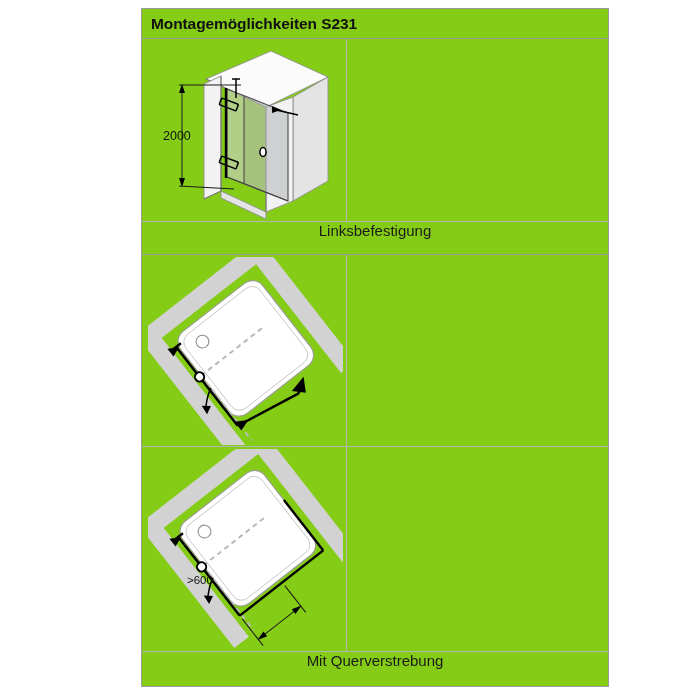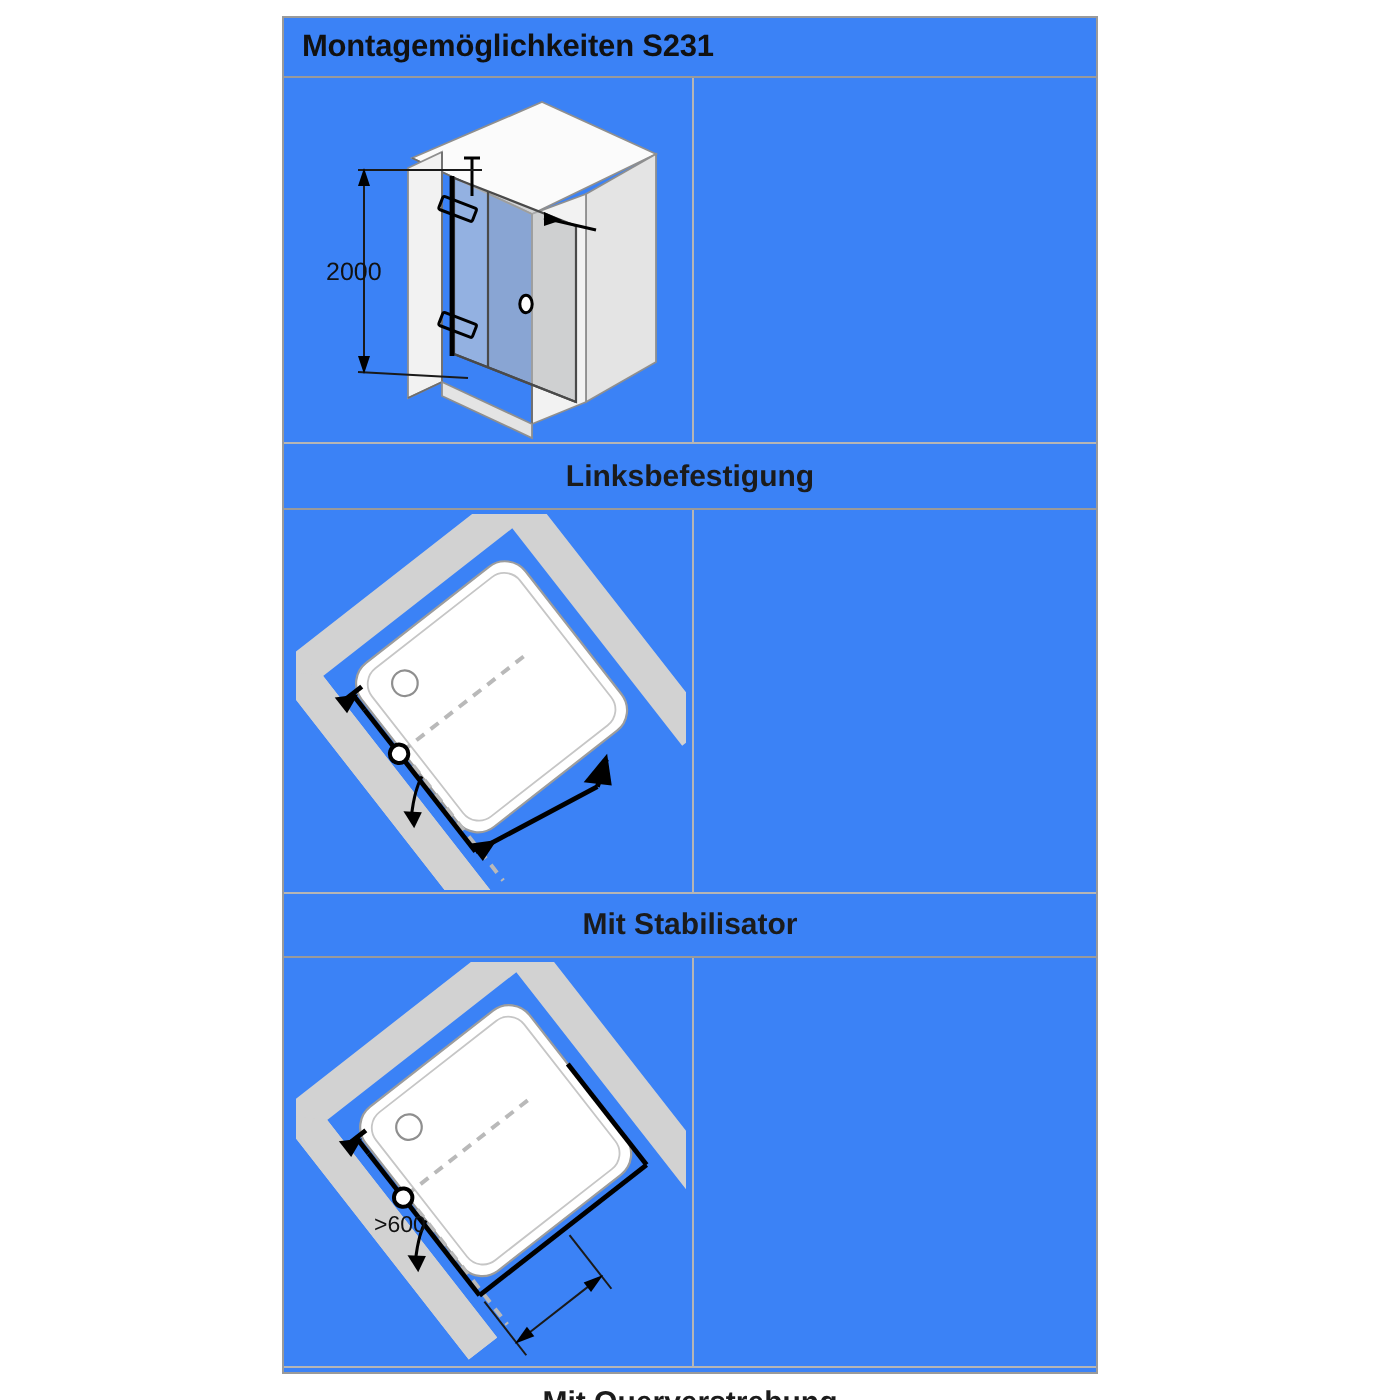--- a/index.html
+++ b/index.html
@@ -20,25 +20,25 @@
     width: 700px;
     height: 700px;
     background: #ffffff;
   }
 
   
   .spec-table {
     position: absolute;
     left: 141px;
     top: 8px;
-    width: 408px;
+    width: 468px;
     height: 679px;
     border: 1px solid #9a9a9a;
     box-sizing: border-box;
-    background: #3b82f6;
+    background: #84cc16;
   }
 
   .row {
     position: relative;
     box-sizing: border-box;
     width: 100%;
   }
 
   .header-row {
     height: 30px;
@@ -73,25 +73,24 @@
     overflow: hidden;
   }
   .cell-right {
     flex: 1;
     box-sizing: border-box;
     position: relative;
   }
 
   .caption-row {
     display: flex;
-    align-items: center;
+    align-items: flex-start;
     justify-content: center;
     box-sizing: border-box;
     border-bottom: 1px solid #9a9a9a;
-    font-weight: bold;
   }
   .caption-row.c1 { height: 33px; }
   .caption-row.c2 { height: 32px; }
   .caption-row.c3 { height: 34px; border-bottom: none; }
 
   .caption-text {
     font-size: 15px;
     color: #1b1b1b;
     white-space: nowrap;
   }
@@ -261,23 +260,20 @@
               <path class="ln-black-thin" d="M 30,114 C 36,108 41,104 46,102"></path>
               <path class="blk-fill" d="M 28,110 L 27,120 L 35,116 Z"></path>
             </g>
           </g>
         </svg>
 
       </div>
       <div class="cell-right"></div>
     </div>
 
-    <div class="row caption-row c2">
-      <span class="caption-text">Mit Stabilisator</span>
-    </div>
 
     <div class="row diagram-row r3">
       <div class="cell-left">
 
         <svg class="fig" style="left:6px; top:2px;" width="195" height="200" viewBox="0 0 195 200">
 
           <g transform="rotate(-38 95 88)">
 
             <g>
               <path class="wall-fill" d="M 20,14 L 176,14 L 176,170 L 158,170 L 158,32 L 38,32 L 38,170 L 20,170 Z"></path>

